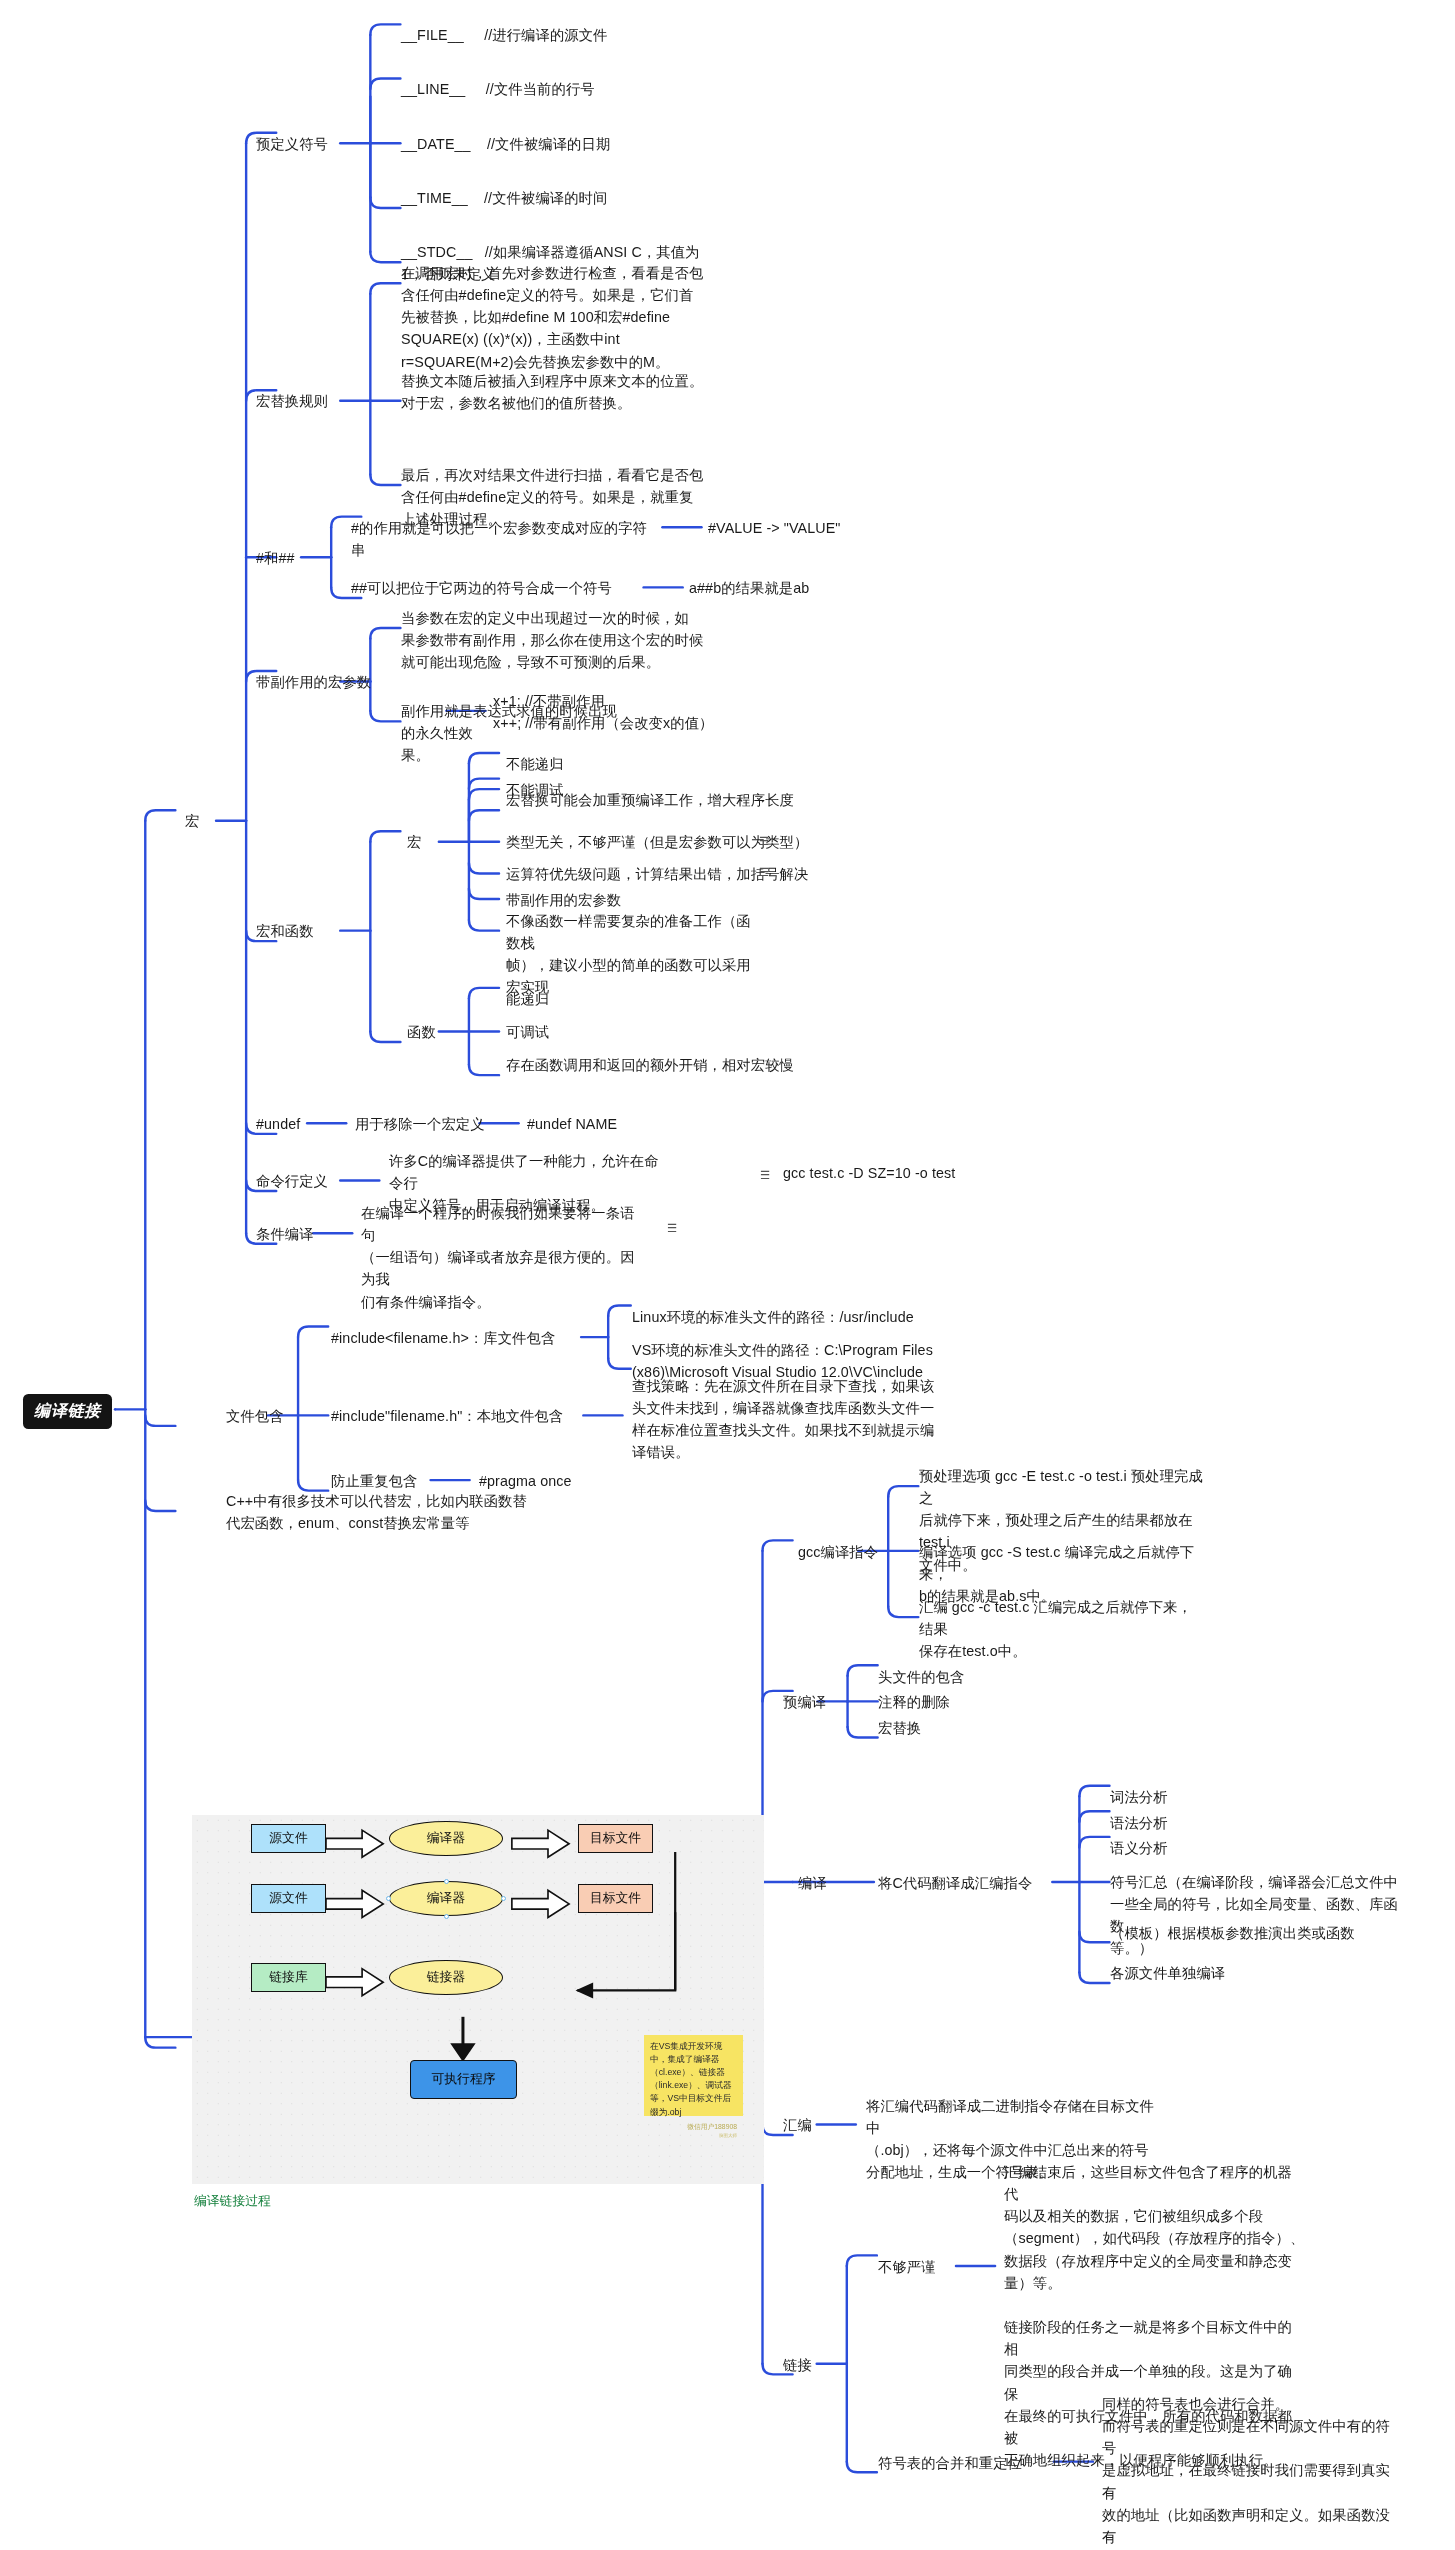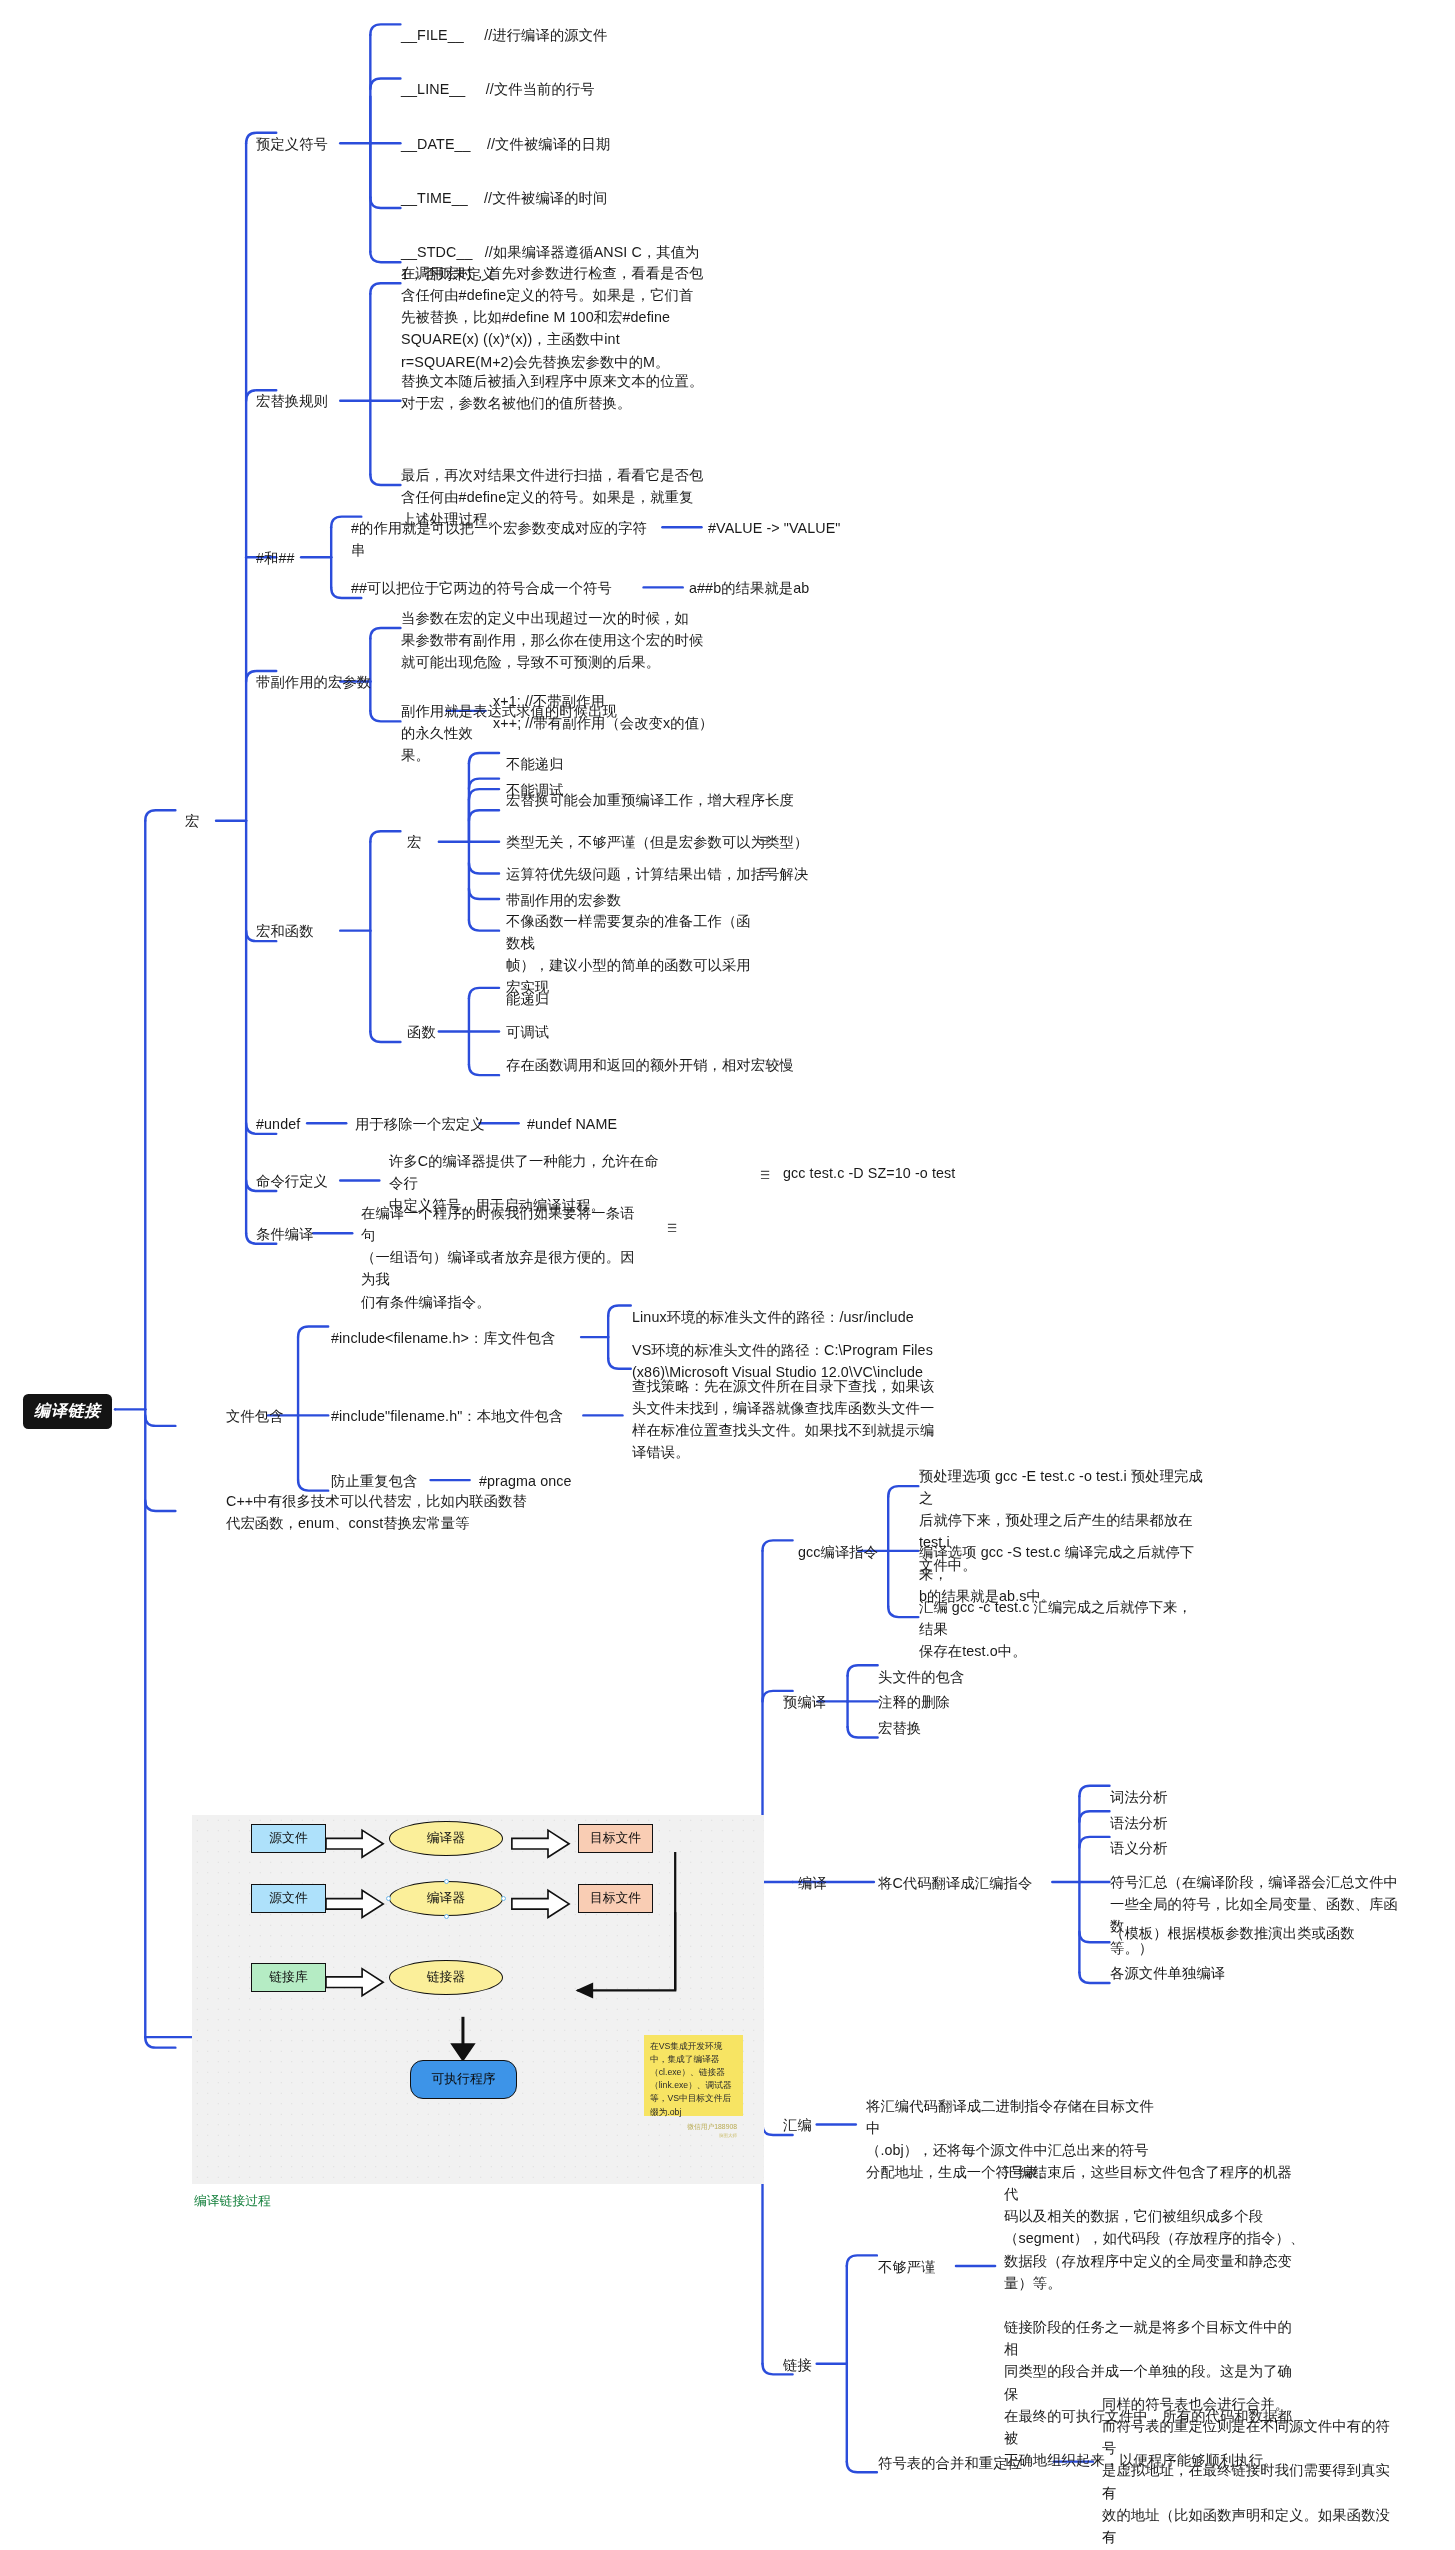--- a/index.html
+++ b/index.html
@@ -68,21 +68,21 @@
     border:1.5px solid #111;
     border-radius:50%;
     background:#fbef9a;
     display:flex;align-items:center;justify-content:center;
     font-size:12.8px;color:#111;
     box-sizing:border-box;
   }
   .fexe{
     position:absolute;
     border:1.5px solid #111;
-    border-radius:13px;
+    border-radius:4px;
     background:#3d94e8;
     display:flex;align-items:center;justify-content:center;
     font-size:12.8px;color:#0a0a0a;
     box-sizing:border-box;
   }
   .note{
     position:absolute;
     background:#f7e463;
     font-size:8.7px;
     line-height:1.5;

